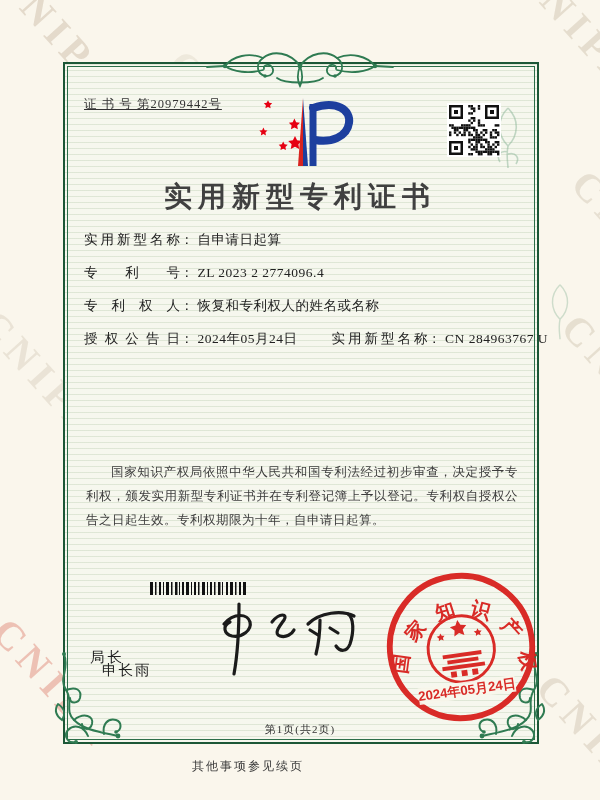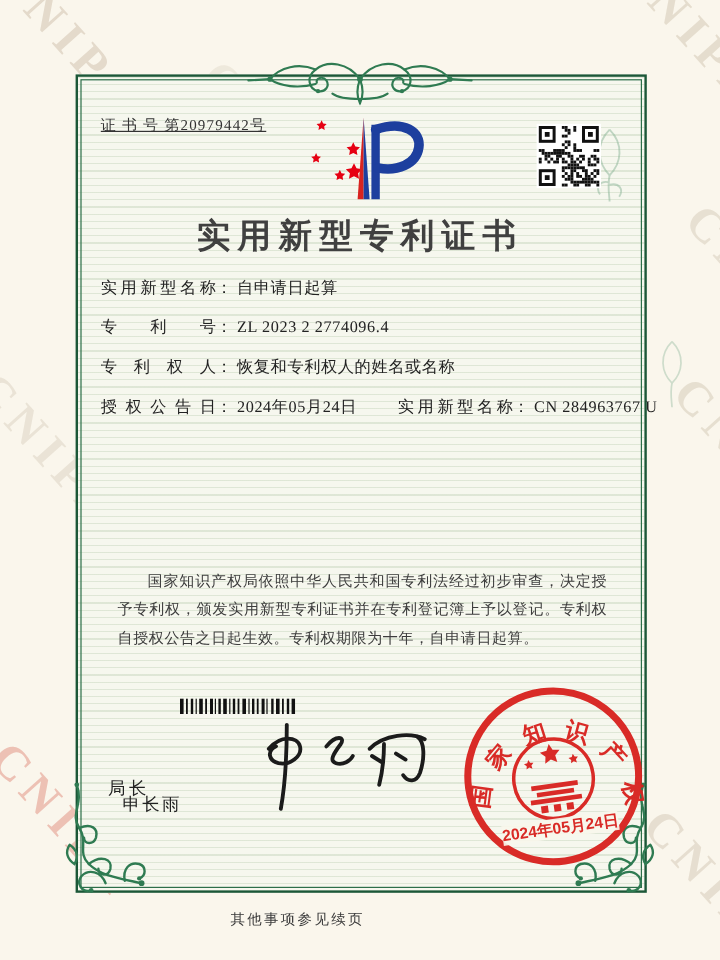--- a/index.html
+++ b/index.html
@@ -63,21 +63,21 @@
   .field-colon{display:inline-block;margin-right:4px;}
   .field-value{letter-spacing:0.5px;}
   .field-pair2{margin-left:34px;}
 
   
   #paragraphs{
     position:absolute;left:82px;top:456px;width:440px;z-index:4;
     font-size:12.5px;line-height:1.92;color:#3c3c3c;
     text-align:justify;letter-spacing:0.5px;
   }
-  #paragraphs p{margin:16px;text-indent:2em;}
+  #paragraphs p{margin:4px;text-indent:2em;}
 
   
   #barcode{position:absolute;left:150px;top:582px;z-index:4;}
   #sig-svg{position:absolute;left:196px;top:594px;z-index:5;}
   #sig-title{
     position:absolute;left:90px;top:632px;z-index:4;
     font-size:14.5px;letter-spacing:3px;color:#222;margin-top:16px;
   }
   #sig-name{
     position:absolute;left:90px;top:661px;z-index:4;
@@ -434,15 +434,16 @@
       <rect x="64" y="92" width="32" height="4"></rect>
       <rect x="58" y="98" width="44" height="4"></rect>
       <rect x="66" y="104" width="6" height="6"></rect>
         <rect x="77" y="104" width="6" height="6"></rect>
         <rect x="88" y="104" width="6" height="6"></rect>
     </g>
     <rect x="30" y="116" width="100" height="17" fill="#f8f6ec" opacity="0.92"></rect>
     <text x="80" y="129" text-anchor="middle" font-size="13.5" font-weight="700" fill="#d8231f" font-family="'Liberation Sans',sans-serif">2024年05月24日</text>
   </svg>
 
+  <div id="page-info">第1页(共2页)</div>
   <div id="continuation-note">其他事项参见续页</div>
 
 </div>
 
 </body></html>

